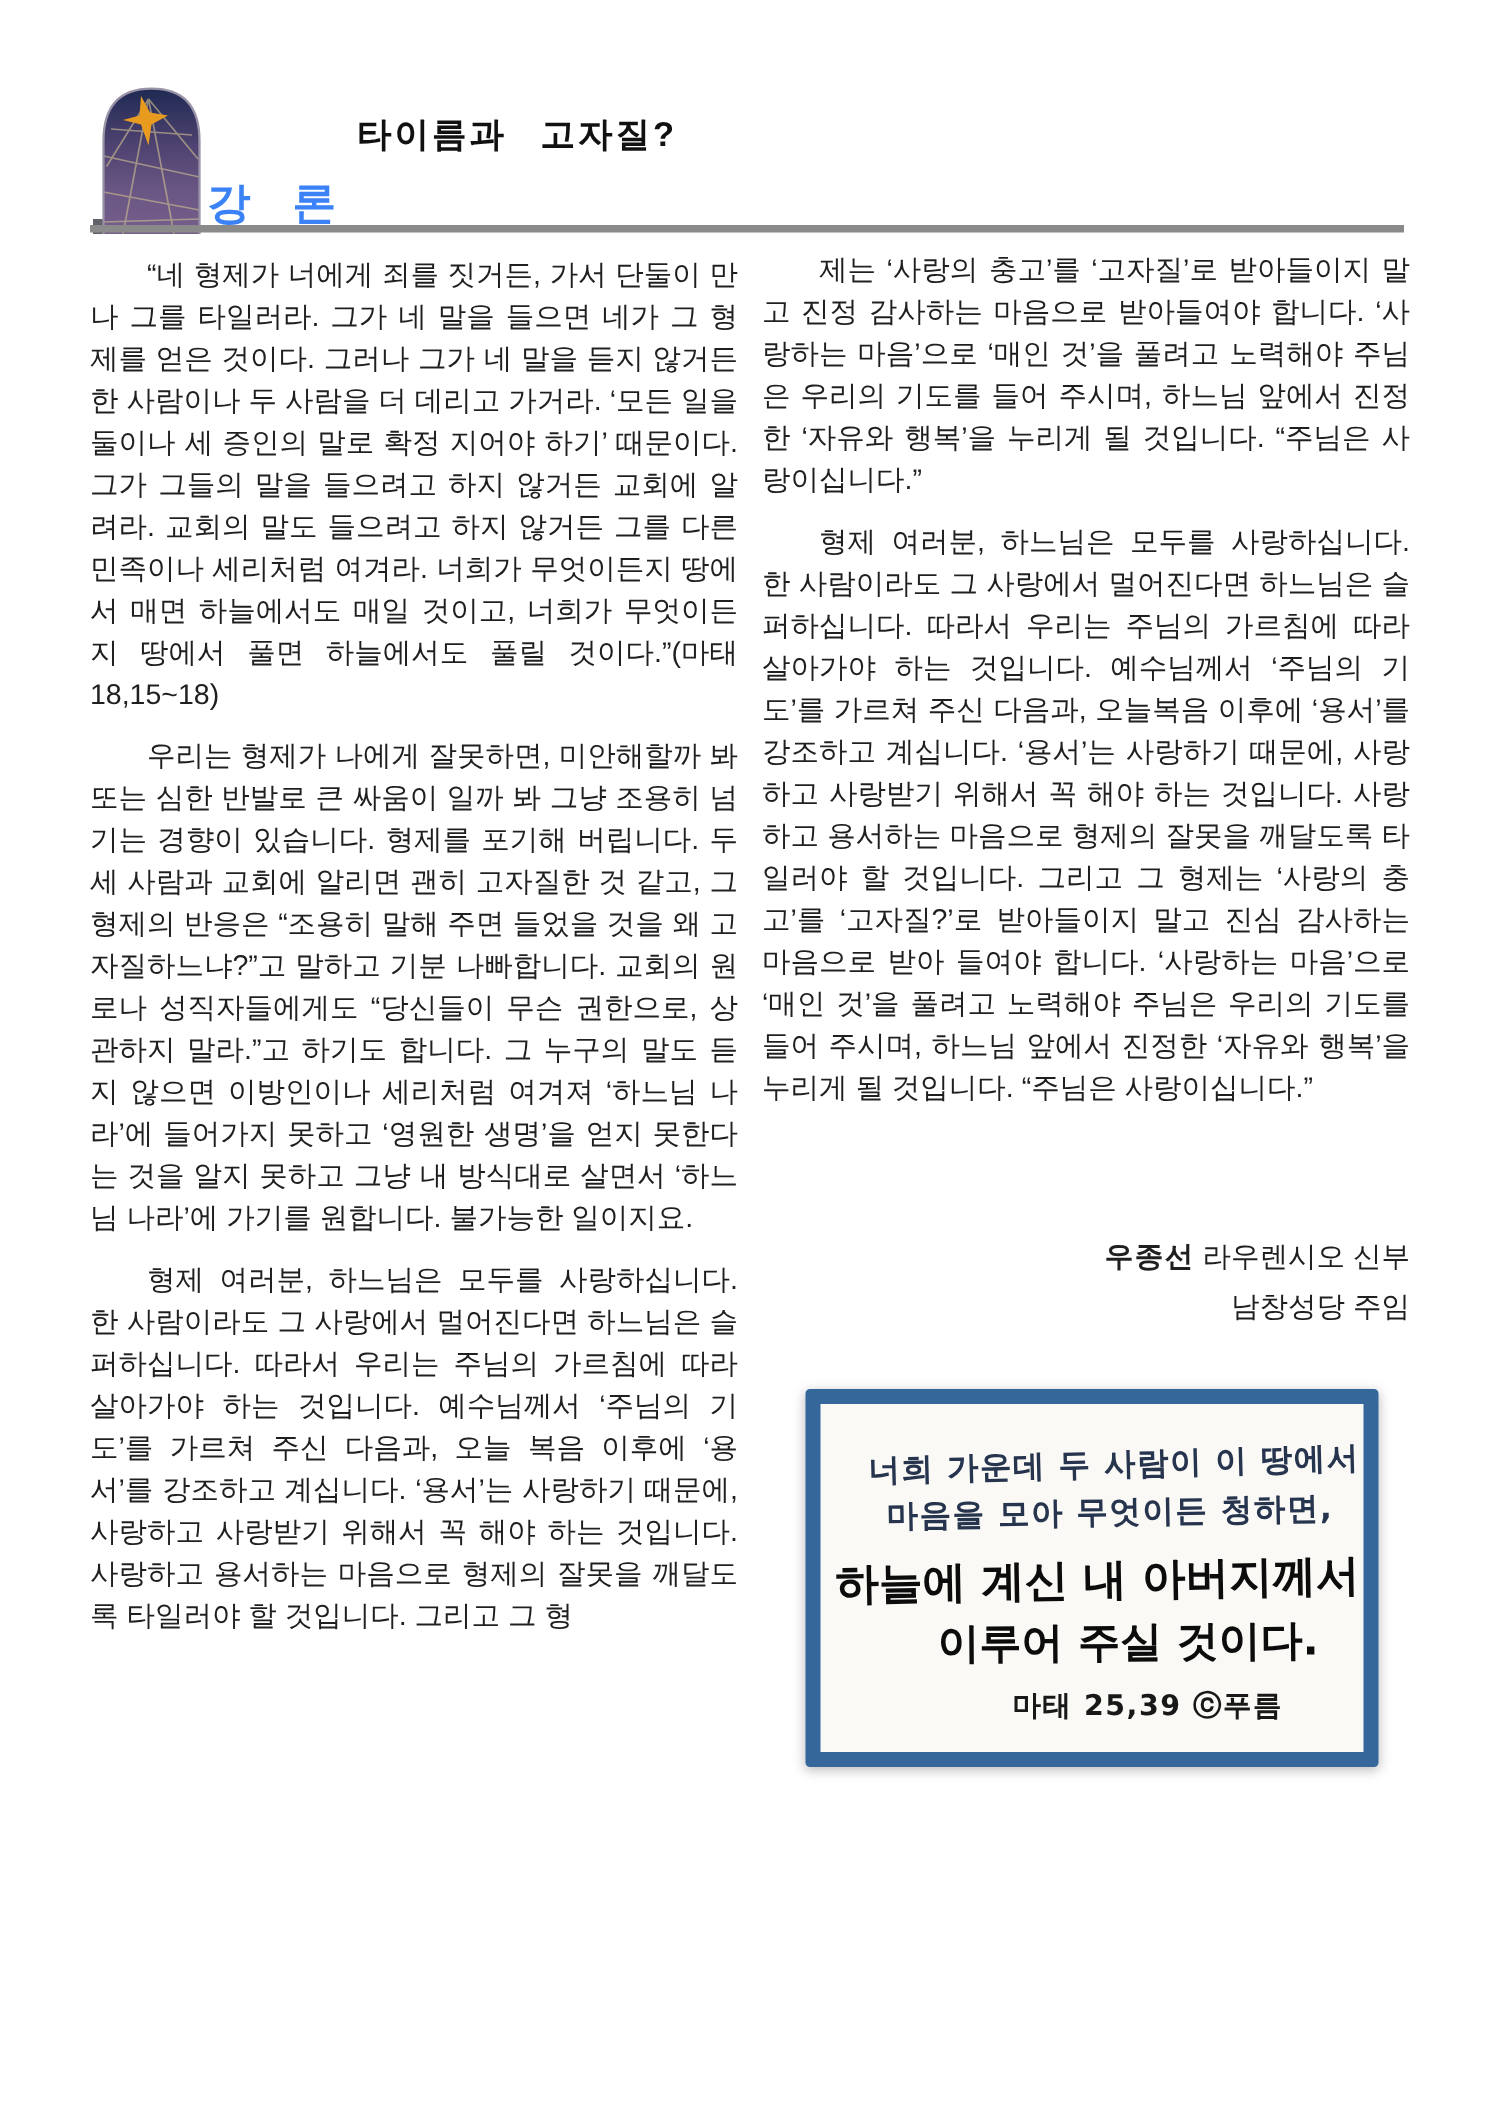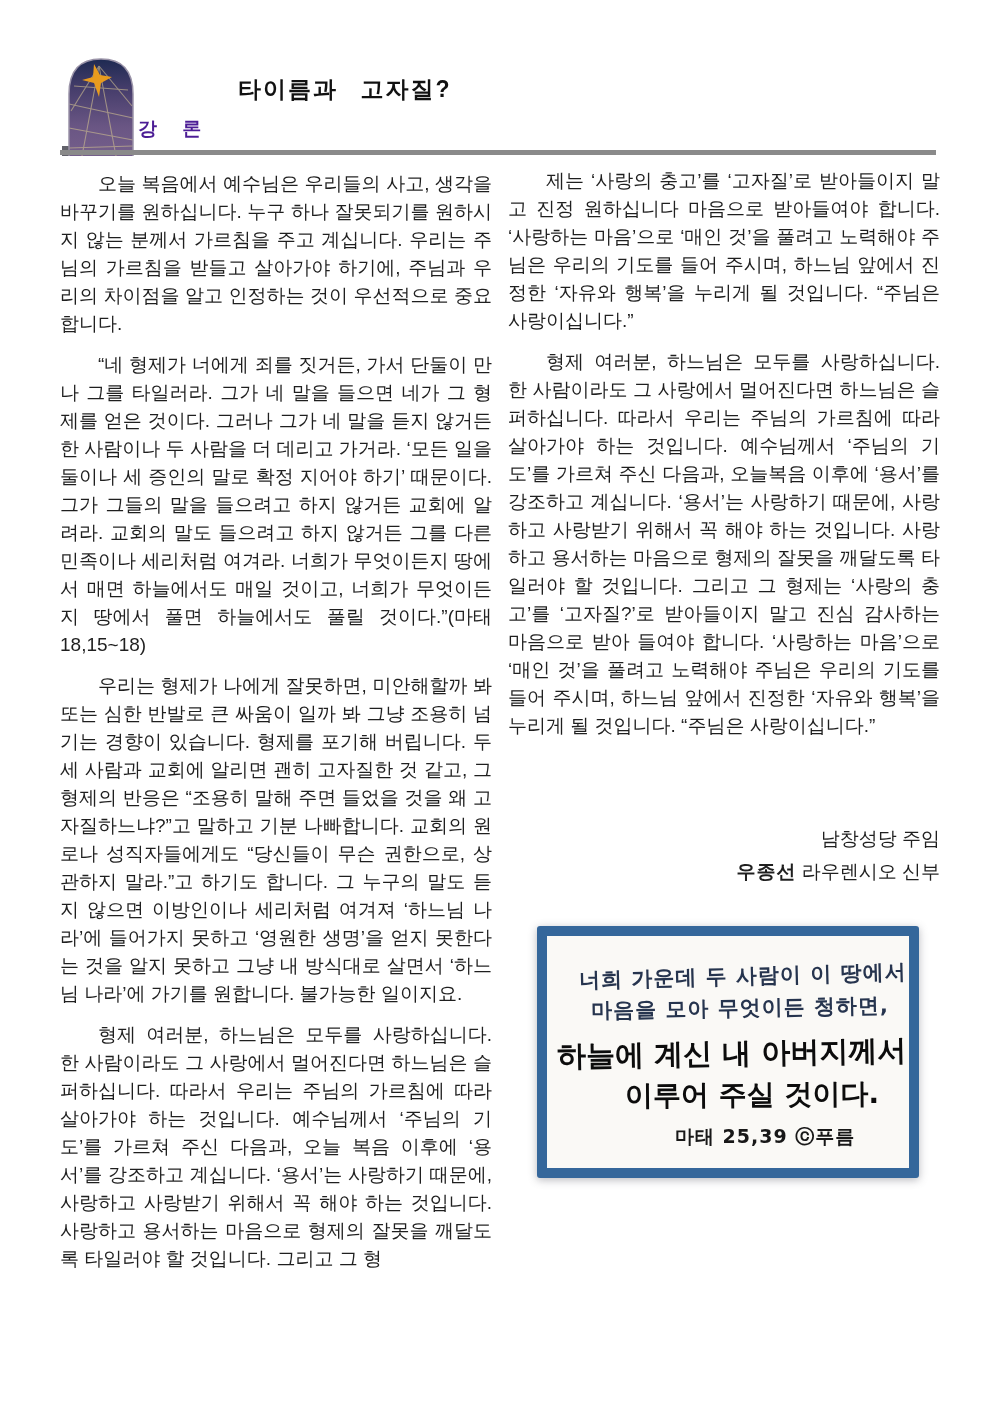--- a/index.html
+++ b/index.html
@@ -9,21 +9,21 @@
     background:#ffffff;
     overflow:hidden;
     font-family:"Liberation Sans","DejaVu Sans",sans-serif;
     color:#1f1f1f;
   }
   
   .window-icon{position:absolute;left:66px;top:56px;width:70px;height:100px;}
   .window-sill{position:absolute;left:62px;top:146px;width:48px;height:10px;background:#62626b;}
   .section-label{
     position:absolute;left:138px;top:116px;
-    font-size:19px;font-weight:bold;color:#4c1d95;
+    font-size:29px;font-weight:bold;color:#3b82f6;
     letter-spacing:10px;white-space:nowrap;
   }
   .page-title{
     position:absolute;left:238px;top:74px;
     font-size:23px;font-weight:bold;color:#111111;
     letter-spacing:2px;word-spacing:14px;white-space:nowrap;
   }
   .header-rule{position:absolute;left:60px;top:150px;width:876px;height:5px;background:#8a8a8a;}
   
   .col{position:absolute;width:432px;}
@@ -92,34 +92,33 @@
     </g>
     <path d="M28,8 L34,19 L46,21 L35,27 L33,41 L28,27 L16,24 L27,21 Z" fill="#e89b1e"></path>
     <path d="M3,100 L3,38 Q3,3 35,3 Q67,3 67,38 L67,100" fill="none" stroke="#9a93a8" stroke-width="1.5"></path>
   </svg>
 
   <div class="section-label">강 론</div>
   <div class="page-title">타이름과 고자질?</div>
   <div class="header-rule"></div>
 
   <div class="col col-left">
-    <p>오늘 복음에서 예수님은 우리들의 사고, 생각을 바꾸기를 원하십니다. 누구 하나 잘못되기를 원하시지 않는 분께서 가르침을 주고 계십니다. 우리는 주님의 가르침을 받들고 살아가야 하기에, 주님과 우리의 차이점을 알고 인정하는 것이 우선적으로 중요합니다.</p>
     <p>“네 형제가 너에게 죄를 짓거든, 가서 단둘이 만나 그를 타일러라. 그가 네 말을 들으면 네가 그 형제를 얻은 것이다. 그러나 그가 네 말을 듣지 않거든 한 사람이나 두 사람을 더 데리고 가거라. ‘모든 일을 둘이나 세 증인의 말로 확정 지어야 하기’ 때문이다. 그가 그들의 말을 들으려고 하지 않거든 교회에 알려라. 교회의 말도 들으려고 하지 않거든 그를 다른 민족이나 세리처럼 여겨라. 너희가 무엇이든지 땅에서 매면 하늘에서도 매일 것이고, 너희가 무엇이든지 땅에서 풀면 하늘에서도 풀릴 것이다.”(마태 18,15~18)</p>
     <p>우리는 형제가 나에게 잘못하면, 미안해할까 봐 또는 심한 반발로 큰 싸움이 일까 봐 그냥 조용히 넘기는 경향이 있습니다. 형제를 포기해 버립니다. 두세 사람과 교회에 알리면 괜히 고자질한 것 같고, 그 형제의 반응은 “조용히 말해 주면 들었을 것을 왜 고자질하느냐?”고 말하고 기분 나빠합니다. 교회의 원로나 성직자들에게도 “당신들이 무슨 권한으로, 상관하지 말라.”고 하기도 합니다. 그 누구의 말도 듣지 않으면 이방인이나 세리처럼 여겨져 ‘하느님 나라’에 들어가지 못하고 ‘영원한 생명’을 얻지 못한다는 것을 알지 못하고 그냥 내 방식대로 살면서 ‘하느님 나라’에 가기를 원합니다. 불가능한 일이지요.</p>
     <p>형제 여러분, 하느님은 모두를 사랑하십니다. 한 사람이라도 그 사랑에서 멀어진다면 하느님은 슬퍼하십니다. 따라서 우리는 주님의 가르침에 따라 살아가야 하는 것입니다. 예수님께서 ‘주님의 기도’를 가르쳐 주신 다음과, 오늘 복음 이후에 ‘용서’를 강조하고 계십니다. ‘용서’는 사랑하기 때문에, 사랑하고 사랑받기 위해서 꼭 해야 하는 것입니다.　사랑하고 용서하는 마음으로 형제의 잘못을 깨달도록 타일러야 할 것입니다. 그리고 그 형</p>
   </div>
 
   <div class="col col-right">
-    <p>제는 ‘사랑의 충고’를 ‘고자질’로 받아들이지 말고 진정 원하십니다 마음으로 받아들여야 합니다. ‘사랑하는 마음’으로 ‘매인 것’을 풀려고 노력해야 주님은 우리의 기도를 들어 주시며, 하느님 앞에서 진정한 ‘자유와 행복’을 누리게 될 것입니다. “주님은 사랑이십니다.”</p>
+    <p>제는 ‘사랑의 충고’를 ‘고자질’로 받아들이지 말고 진정 감사하는 마음으로 받아들여야 합니다. ‘사랑하는 마음’으로 ‘매인 것’을 풀려고 노력해야 주님은 우리의 기도를 들어 주시며, 하느님 앞에서 진정한 ‘자유와 행복’을 누리게 될 것입니다. “주님은 사랑이십니다.”</p>
     <p>형제 여러분, 하느님은 모두를 사랑하십니다. 한 사람이라도 그 사랑에서 멀어진다면 하느님은 슬퍼하십니다. 따라서 우리는 주님의 가르침에 따라 살아가야 하는 것입니다. 예수님께서 ‘주님의 기도’를 가르쳐 주신 다음과, 오늘복음 이후에 ‘용서’를 강조하고 계십니다. ‘용서’는 사랑하기 때문에, 사랑하고 사랑받기 위해서 꼭 해야 하는 것입니다. 사랑하고 용서하는 마음으로 형제의 잘못을 깨달도록 타일러야 할 것입니다. 그리고 그 형제는 ‘사랑의 충고’를 ‘고자질?’로 받아들이지 말고 진심 감사하는 마음으로 받아 들여야 합니다. ‘사랑하는 마음’으로 ‘매인 것’을 풀려고 노력해야 주님은 우리의 기도를 들어 주시며, 하느님 앞에서 진정한 ‘자유와 행복’을 누리게 될 것입니다. “주님은 사랑이십니다.”</p>
   </div>
 
   <div class="byline">
+    <div><span class="author-name">우종선</span><span> 라우렌시오 신부</span></div>
     <div>남창성당 주임</div>
-    <div><span class="author-name">우종선</span><span> 라우렌시오 신부</span></div>
   </div>
 
   <div class="calligraphy">
     <div class="line cal-l1">너희 가운데 두 사람이 이 땅에서</div>
     <div class="line cal-l2">마음을 모아 무엇이든 청하면,</div>
     <div class="line cal-l3">하늘에 계신 내 아버지께서</div>
     <div class="line cal-l4">이루어 주실 것이다.</div>
     <div class="line cal-caption">마태 25,39 ⓒ푸름</div>
   </div>
 

